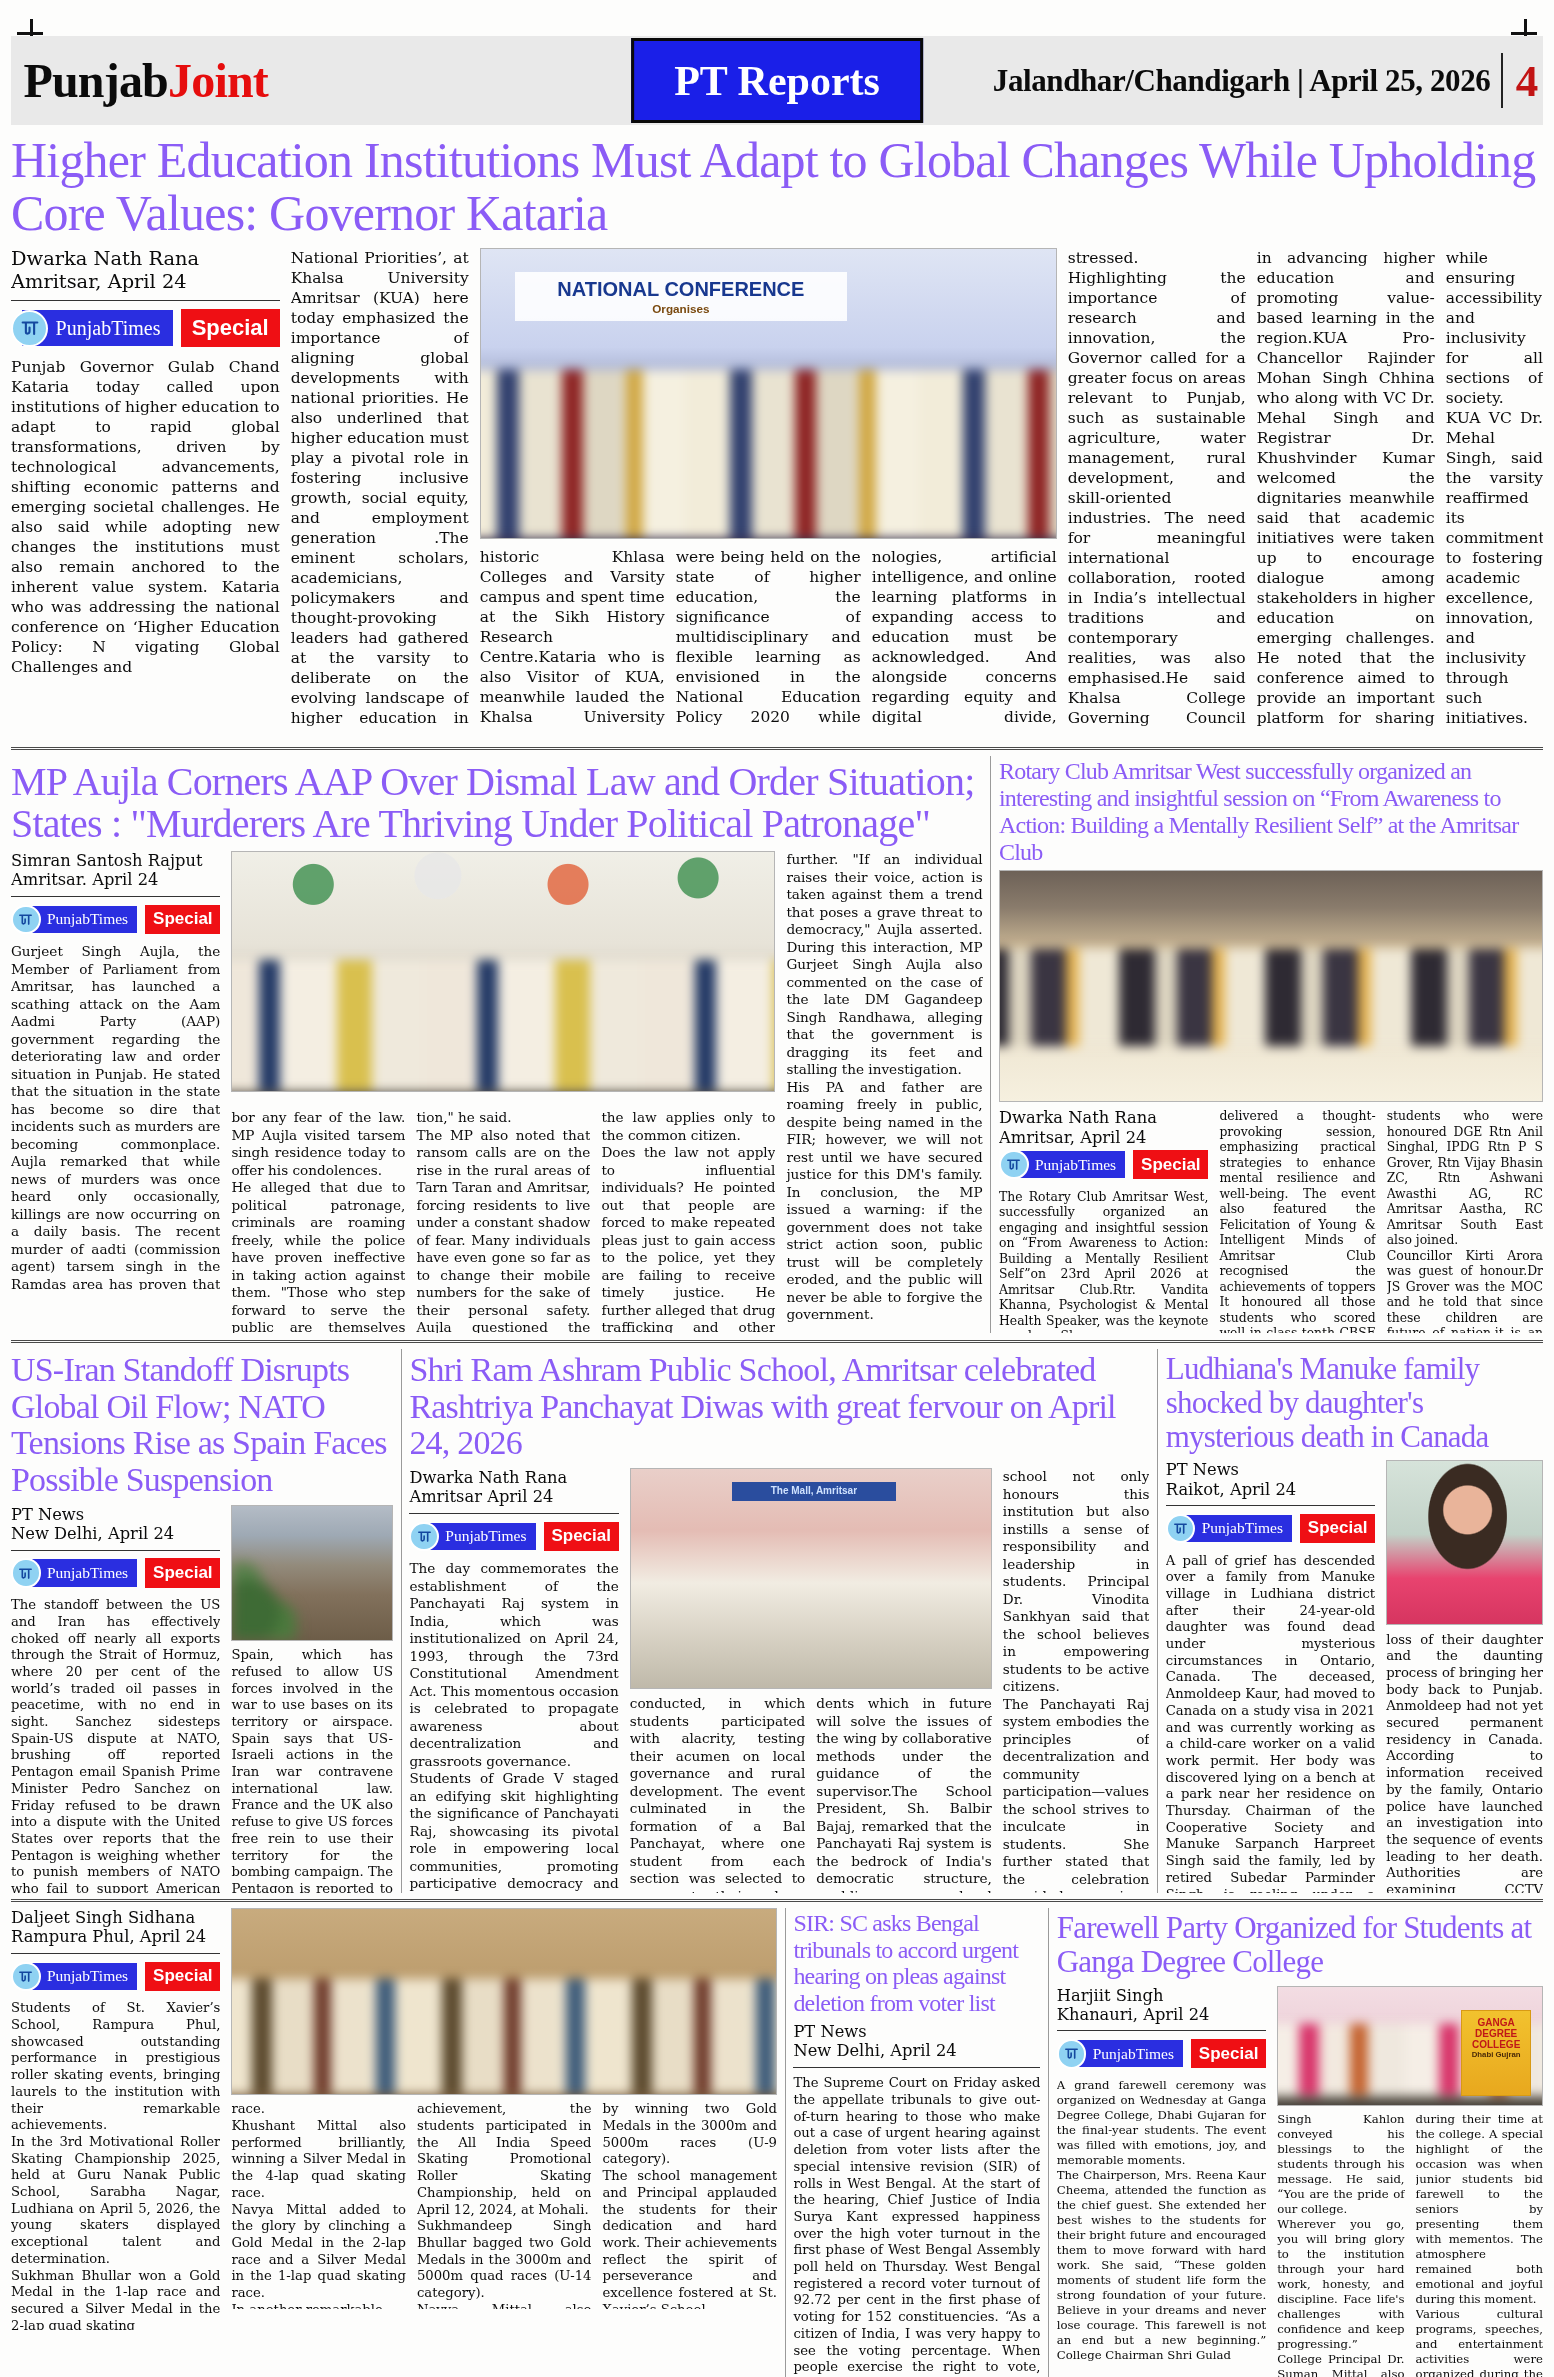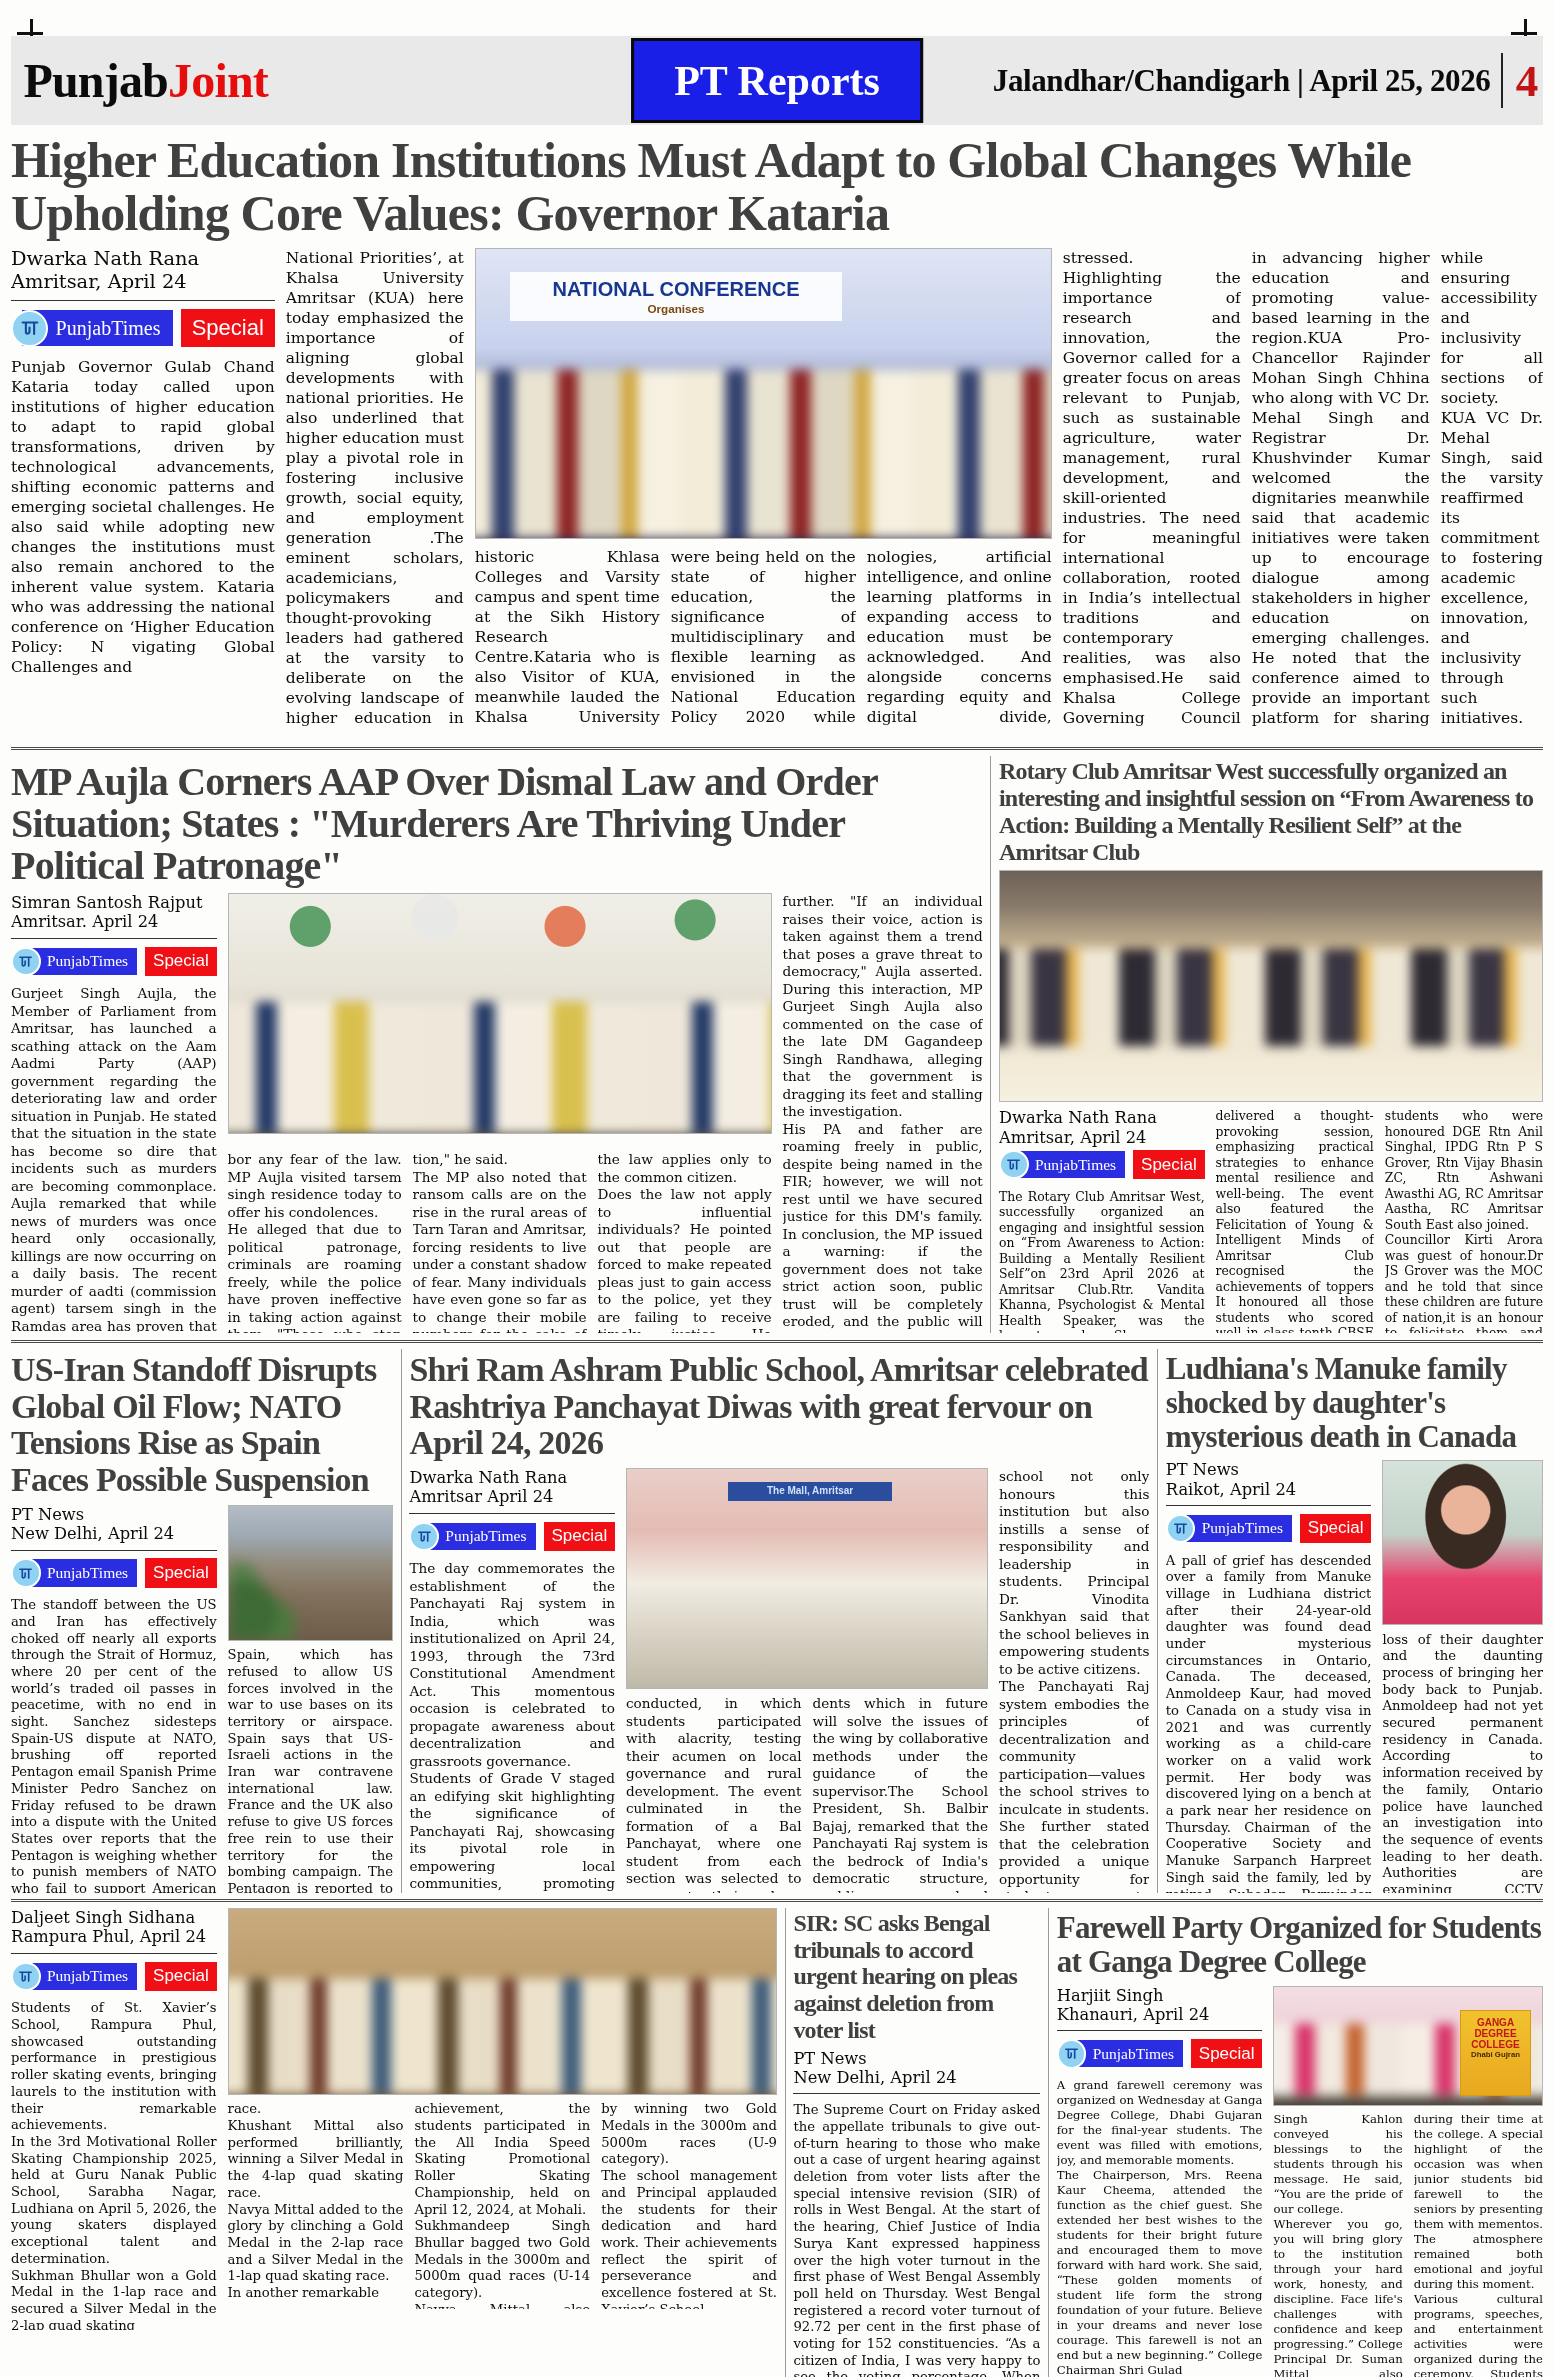--- a/index.html
+++ b/index.html
@@ -19,37 +19,37 @@
   .brand .red{color:#e60d0d}
   .sectionbox{position:absolute;left:50%;transform:translateX(-50%);top:1.6px;bottom:1.6px;
       background:#1a1fe8;border:3.1px solid #0a0a0a;color:#fff;display:flex;align-items:center;
       padding:18px 40px;font-family:"Liberation Serif",serif;font-weight:bold;font-size:42px}
   .mast-right{margin-left:auto;display:flex;align-items:center;margin-right:0}
   .dateline{font-family:"Liberation Serif",serif;font-weight:bold;font-size:31px;letter-spacing:-0.4px}
   .pageno{font-family:"Liberation Serif",serif;font-weight:bold;font-size:45px;color:#c21414;
       border-left:2.3px solid #222;padding:1.6px 4.7px 1.6px 12.4px;margin-left:11px}
 
   
-  .h{font-family:"Liberation Serif",serif;font-weight:bold;color:#404040;margin:0;letter-spacing:-0.8px}
+  .h{font-family:"Liberation Serif",serif;font-weight:normal;color:#8b5cf6;margin:0;letter-spacing:-0.8px}
   .h-xl{font-size:50px;line-height:1.06;margin:9.3px 0 7.8px}
   .h-lg{font-size:40px;line-height:1.05;margin:4.7px 0 6.2px}
   .h-md{font-size:31px;line-height:1.1;margin:3.1px 0 6.2px}
   .h-md2{font-size:34px;line-height:1.08;margin:3.1px 0 6.2px}
   .h-sm{font-size:24px;line-height:1.12;margin:1.6px 0 4.7px}
 
   
   .byline{font-weight:normal;font-size:19.4px;line-height:1.18}
   .byline.small{font-size:16.3px}
   .byrule{border-bottom:1.6px solid #333;margin:6.2px 0 7.8px}
   .badge{display:flex;align-items:center;margin:3.1px 0 9.3px;position:relative}
   .badge .logo{width:37px;height:37px;border-radius:50%;background:#8fd2f2;border:2.3px solid #fff;
       box-sizing:border-box;display:flex;align-items:center;justify-content:center;position:relative;z-index:2;margin-right:-26.4px}
   .badge .bt{background:#2a2ee0;color:#fff;font-family:"Liberation Serif",serif;font-size:20px;
       padding:6.2px 12.4px 6.2px 34px;white-space:nowrap}
-  .badge .sp{background:#ef0f14;color:#fff;font-family:"Liberation Sans",sans-serif;font-weight:normal;
+  .badge .sp{background:#ef0f14;color:#fff;font-family:"Liberation Sans",sans-serif;font-weight:bold;
       font-size:22px;padding:6.2px 11px;margin-left:7.8px;white-space:nowrap}
   .badge.sm .logo{width:29.5px;height:29.5px;margin-right:-20px}
   .badge.sm .bt{font-size:15.5px;padding:4.7px 9.3px 4.7px 26.4px}
   .badge.sm .sp{font-size:17px;padding:4.7px 7.8px}
 
   
   .col{text-align:justify;white-space:pre-line;overflow:hidden}
   .fs20{font-size:15.5px;line-height:20px}
   .fs18{font-size:13.6px;line-height:17.5px}
   .fs17{font-size:13.2px;line-height:16.7px}

